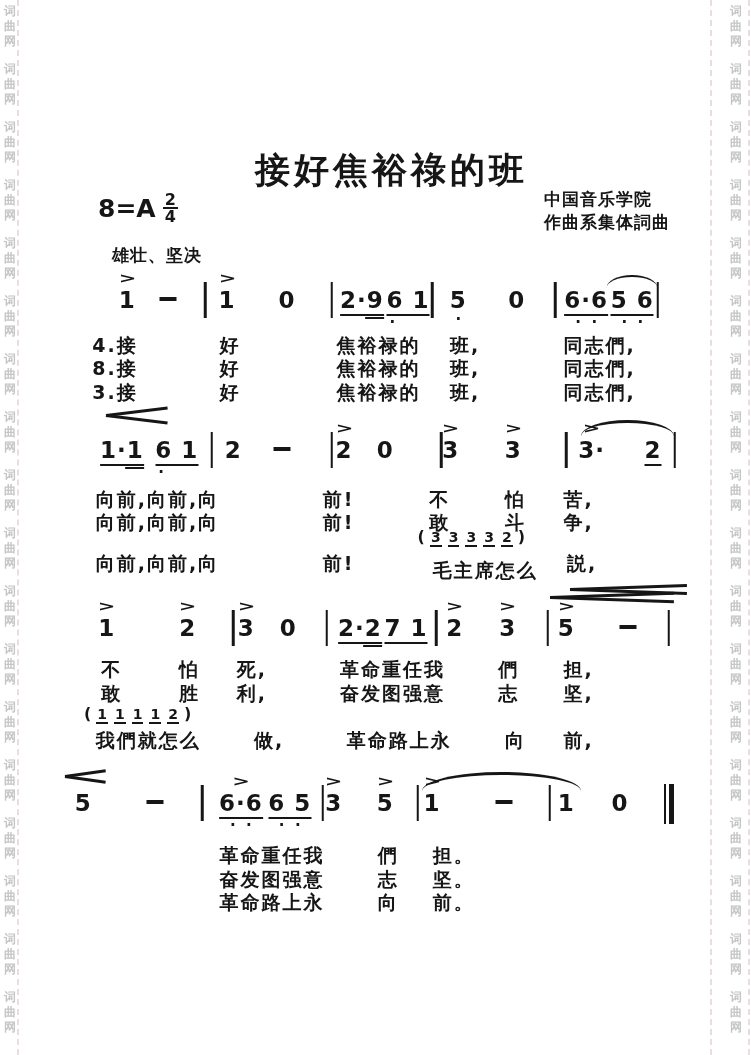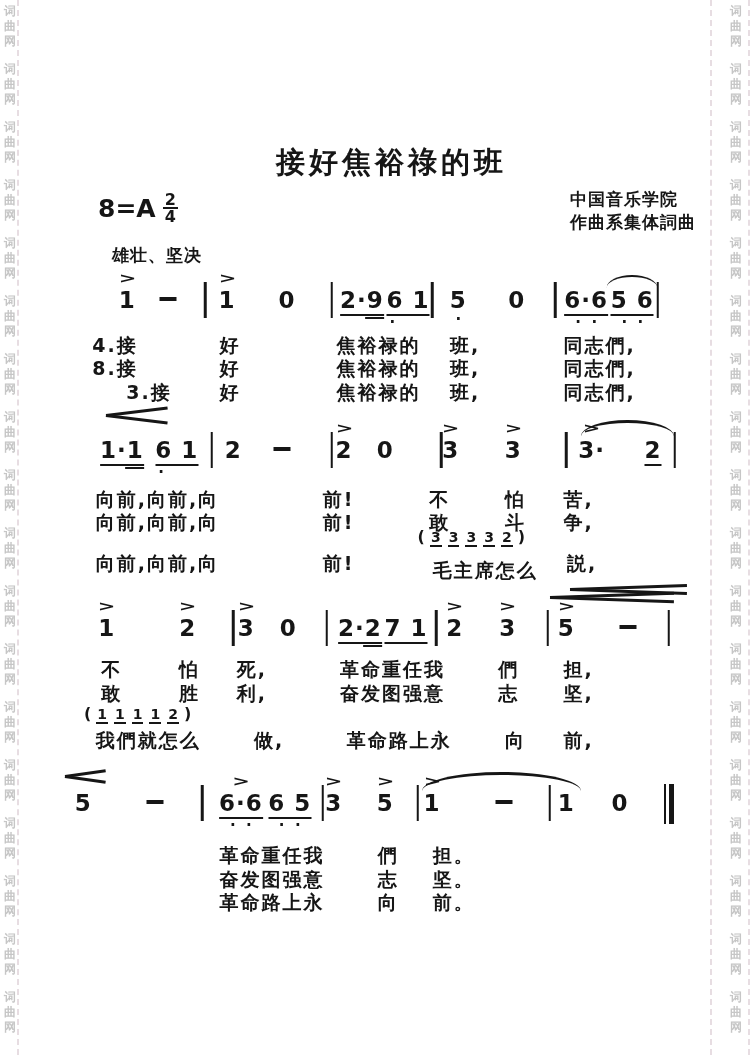--- a/index.html
+++ b/index.html
@@ -10,25 +10,25 @@
   .bcol{position:absolute;top:4px;width:16px;display:flex;flex-direction:column;align-items:center;
         color:var(--bgray);font-weight:600;font-size:12px;line-height:15px;}
   .bcol.left{left:2px;} .bcol.right{right:7px;}
   .bchar{height:15px;} .bgap{height:13px;flex:none;}
   .dashv{position:absolute;top:0;bottom:0;width:0;border-left:2px dashed #e7dde2;}
   
   .sheet{position:absolute;left:20px;top:0;width:688px;height:1055px;}
   .watermark{position:absolute;top:22px;left:14px;font-size:40px;font-weight:800;letter-spacing:1px;
              color:#fff;text-shadow:3px 3px 2px #8f8f8f,1px 1px 0 #bdbdbd;}
   .title{position:absolute;top:124px;left:0;right:0;text-align:center;padding-left:55px;
-         font-size:29px;font-weight:900;letter-spacing:4px;font-family:"DejaVu Serif","Liberation Serif",serif;}
+         font-size:35px;font-weight:900;letter-spacing:4px;font-family:"DejaVu Serif","Liberation Serif",serif;}
   .keysig{position:absolute;top:192px;left:78px;font-size:25px;font-weight:800;display:flex;align-items:center;gap:7px;}
   .frac{display:inline-flex;flex-direction:column;align-items:center;font-size:16px;line-height:15px;font-weight:800;}
   .frac .fn{border-bottom:2px solid var(--ink);padding:0 2px;}
-  .credits{position:absolute;top:188px;right:12px;font-size:17px;font-weight:800;line-height:23px;letter-spacing:1px;}
+  .credits{position:absolute;top:188px;right:38px;font-size:17px;font-weight:800;line-height:23px;letter-spacing:1px;}
   .tempo{position:absolute;top:244px;left:92px;font-size:17px;font-weight:800;letter-spacing:1px;}
   
   .system{position:absolute;left:0;width:100%;}
   .noterow{position:absolute;left:0;right:0;height:40px;}
   .tk{position:absolute;transform:translateX(-50%);display:flex;flex-direction:column;align-items:center;}
   .num{font-size:23px;font-weight:800;line-height:26px;letter-spacing:1px;white-space:pre;position:relative;}
   .num.u1{border-bottom:2.5px solid var(--ink);padding-bottom:1px;}
   .num.u2::after{content:"";position:absolute;right:0;bottom:-5px;width:42%;height:2px;background:var(--ink);}
   .acc{position:absolute;top:-17px;left:50%;transform:translateX(-50%) scaleX(1.5);font-size:14px;font-weight:900;}
   .lds{font-size:15px;font-weight:900;line-height:7px;margin-top:3px;white-space:pre;}
@@ -280,21 +280,21 @@
             <div class="lseg" style="left: 79%;">同志們,</div>
           </div>
           <div class="lyricrow" style="top: 91px;">
             <div class="lseg" style="left: 10.5%;">8.接</div>
             <div class="lseg" style="left: 29%;">好</div>
             <div class="lseg" style="left: 46%;">焦裕禄的</div>
             <div class="lseg" style="left: 62.5%;">班,</div>
             <div class="lseg" style="left: 79%;">同志們,</div>
           </div>
           <div class="lyricrow" style="top: 115px;">
-            <div class="lseg" style="left: 10.5%; margin-left: 34px;">3.接</div>
+            <div class="lseg" style="left: 10.5%;">3.接</div>
             <div class="lseg" style="left: 29%;">好</div>
             <div class="lseg" style="left: 46%;">焦裕禄的</div>
             <div class="lseg" style="left: 62.5%;">班,</div>
             <div class="lseg" style="left: 79%;">同志們,</div>
           </div>
         </div>
         <div class="system" style="top: 400px; height: 195px;">
           <div class="noterow" style="top: 37px;">
             <div class="tk" style="left: 14.8%;">
               <div class="num u1 u2">1·1</div>

